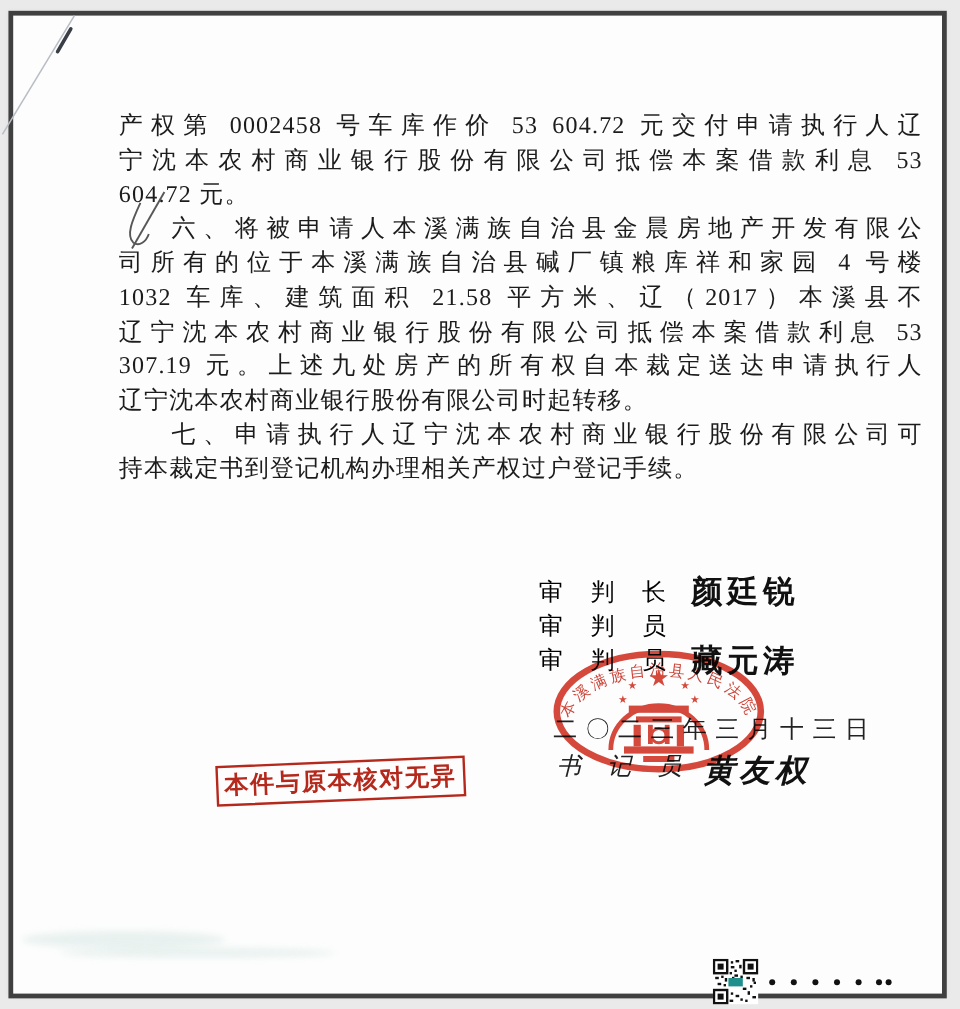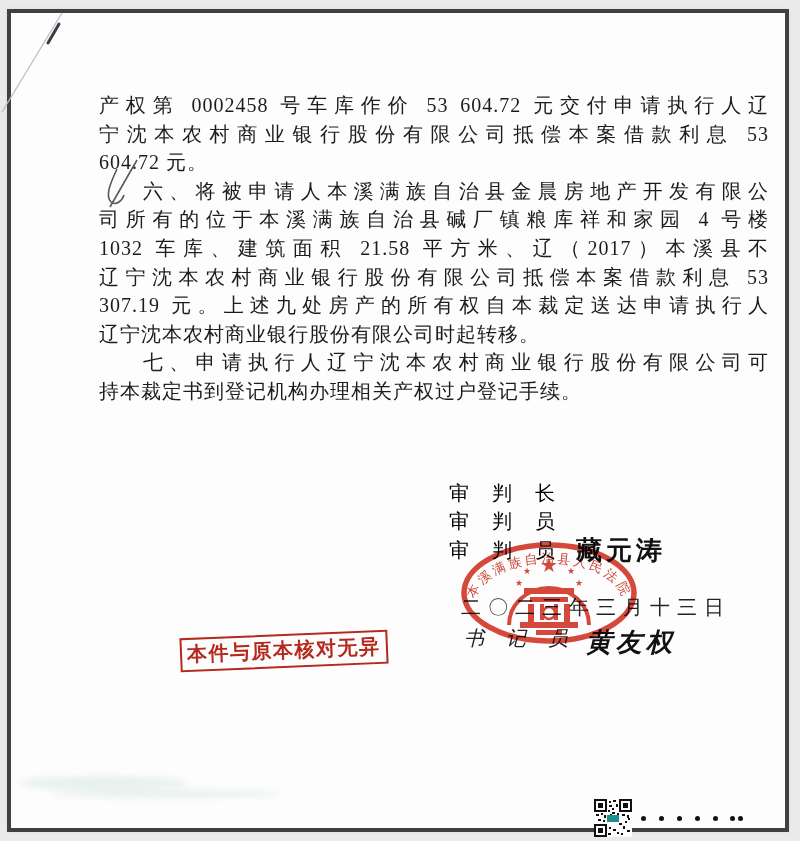--- a/index.html
+++ b/index.html
@@ -66,20 +66,21 @@
       <div class="bline full">辽宁沈本农村商业银行股份有限公司抵偿本案借款利息 53</div>
       <div class="bline full">307.19 元。上述九处房产的所有权自本裁定送达申请执行人</div>
       <div class="bline">辽宁沈本农村商业银行股份有限公司时起转移。</div>
       <div class="bline indent full">七、申请执行人辽宁沈本农村商业银行股份有限公司可</div>
       <div class="bline">持本裁定书到登记机构办理相关产权过户登记手续。</div>
     </div>
 
   <div class="sig-block">
       <div class="sig-row">
         <span class="sig-role">审判长</span>
+        <span class="sig-name">颜廷锐</span>
       </div>
       <div class="sig-row">
         <span class="sig-role">审判员</span>
       </div>
       <div class="sig-row">
         <span class="sig-role">审判员</span>
         <span class="sig-name">藏元涛</span>
       </div>
     </div>
 

